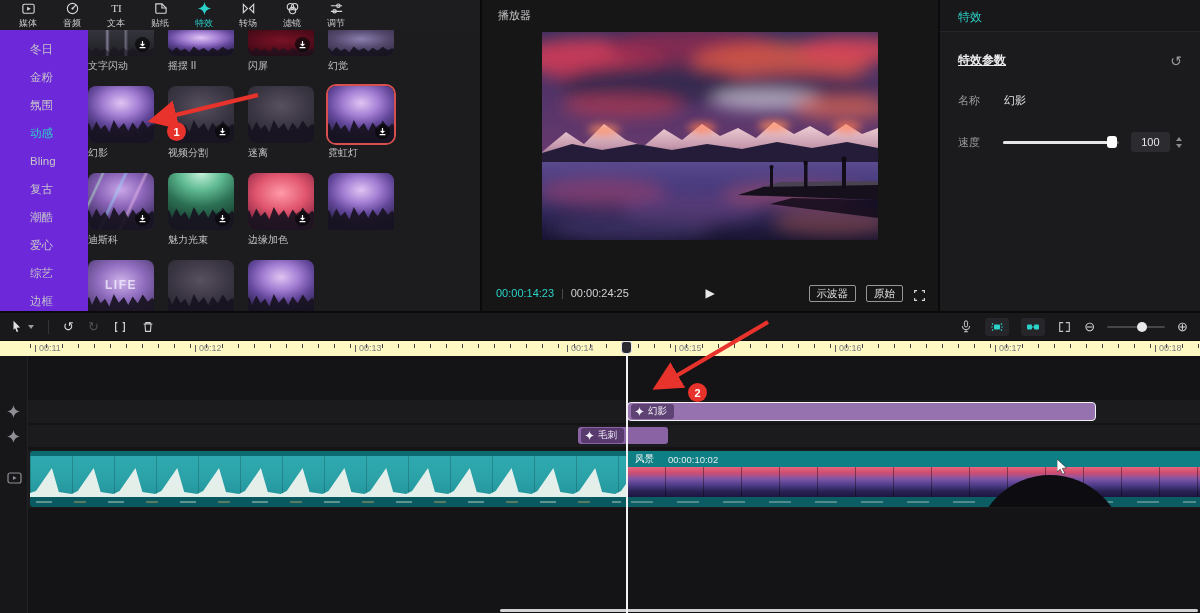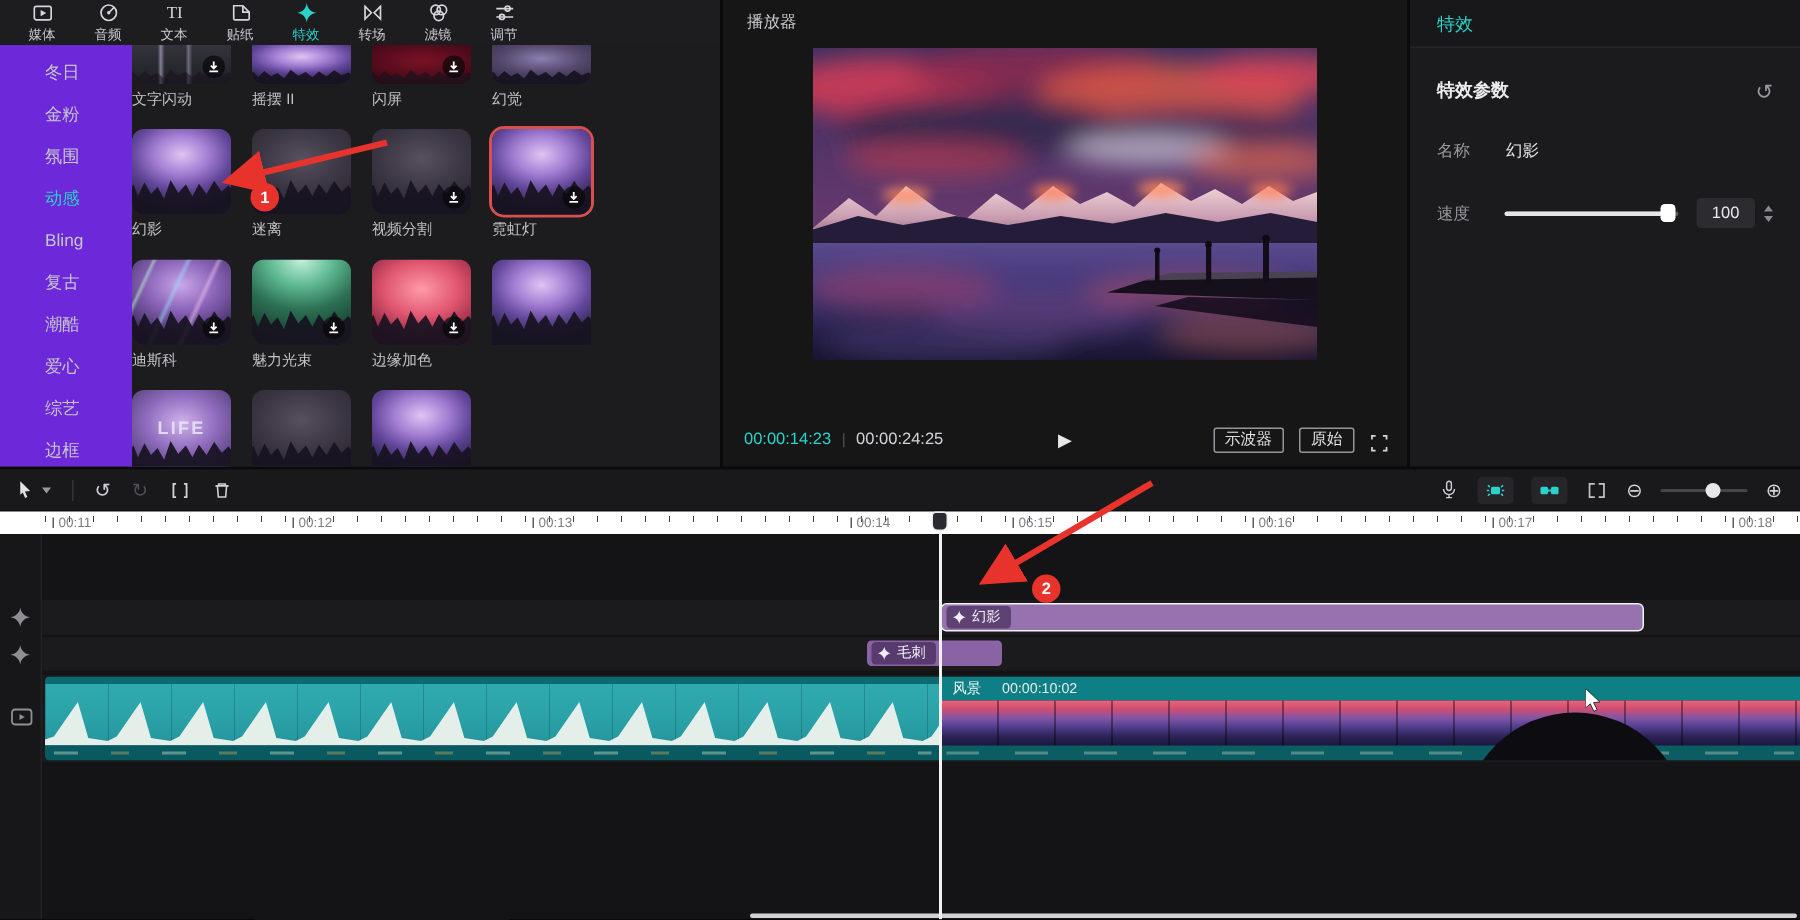--- a/index.html
+++ b/index.html
@@ -64,21 +64,21 @@
   .t-dur { color:#d2d2d6; font-size:11px; }
   .play-btn { position:absolute; left:50%; transform:translateX(-50%); color:#e8e8ea; font-size:12px; cursor:pointer; }
   .pp-right { position:absolute; right:12px; display:flex; align-items:flex-end; gap:10px; }
   .pbtn { border:1px solid #96969a; border-radius:2px; background:transparent; color:#e2e2e4; font-size:10.5px; line-height:15px; padding:0 7px; cursor:pointer; font-family:inherit; }
 
   
   .rp-tabbar { height:32px; line-height:32px; padding-left:18px; background:#18181a; border-bottom:1px solid #26262a; }
   .rp-tab { color:var(--accent); font-size:12px; cursor:pointer; }
   .rp-body { padding:20px 18px 0 18px; }
   .rp-sec-row { display:flex; align-items:center; justify-content:space-between; }
-  .rp-sec-title { font-size:12px; font-weight:bold; color:#ececee; }
+  .rp-sec-title { font-size:12px; font-weight:bold; color:#ececee;text-decoration:underline; }
   .rp-reset { color:#9a9a9e; font-size:14px; cursor:pointer; line-height:14px; }
   .rp-row { display:flex; align-items:center; margin-top:24px; }
   .rp-label { width:46px; font-size:11px; color:#9a9a9e; }
   .rp-value { font-size:11px; color:#e4e4e6; }
   .sl { position:relative; width:118px; height:12px; margin-right:12px; }
   .sl-track { position:absolute; left:0; right:0; top:5px; height:2.5px; border-radius:2px; background:#5a5a5e; }
   .sl-fill { position:absolute; left:0; width:94%; top:5px; height:2.5px; border-radius:2px; background:#e6e6e8; }
   .sl-knob { position:absolute; left:calc(94% - 5px); top:0; width:10px; height:12px; border-radius:3px; background:#fff; cursor:pointer; }
   .val { width:40px; height:20px; background:#2b2b30; border-radius:3px; color:#e8e8ea; font-size:11px; display:flex; align-items:center; justify-content:center; }
   .stepper { display:flex; flex-direction:column; gap:3px; margin-left:6px; }
@@ -92,21 +92,21 @@
   .tool.dim { color:#4e4e54; }
   .tool .glyph { font-size:13px; line-height:13px; }
   .chev { width:0; height:0; border-left:3.5px solid transparent; border-right:3.5px solid transparent; border-top:4px solid #9a9a9e; margin-left:4px; }
   .tdiv { width:1px; height:14px; background:#333338; }
   .tl-right { position:absolute; right:12px; display:flex; align-items:center; gap:12px; }
   .tgl { width:24px; height:18px; border-radius:3px; background:#26262a; display:flex; align-items:center; justify-content:center; cursor:pointer; }
   .hsl { position:relative; width:58px; height:12px; }
   .hsl-track { position:absolute; left:0; right:0; top:5px; height:2.5px; background:#46464a; border-radius:2px; }
   .hsl-knob { position:absolute; left:30px; top:1px; width:10px; height:10px; border-radius:5px; background:#e8e8ea; cursor:pointer; }
 
-  .tl-ruler { position:absolute; left:0; top:28px; width:100%; height:15px; background:#ffffff; }
+  .tl-ruler { position:absolute; left:0; top:28px; width:100%; height:15px; background:#fef9c3; }
   .minor-ticks { position:absolute; left:30px; right:0; top:3px; height:4px; background:repeating-linear-gradient(90deg, #3e4046 0 1px, transparent 1px 16px); }
   .tick-label { position:absolute; top:2px; font-size:9px; color:#7d7d84; white-space:nowrap; }
   .tick-label::before { content:''; display:inline-block; border-left:1px solid #5a5a60; height:7px; margin-right:3px; vertical-align:-1px; }
 
   .gutter { position:absolute; left:0; top:43px; bottom:0; width:28px; background:#17171a; border-right:1px solid #222226; }
   .lane { position:absolute; left:28px; right:0; background:#1b1b1e; }
   .lane-fx1 { top:87px; height:23px; }
   .lane-fx2 { top:112px; height:22px; }
   .lane-video { top:137px; height:58px; }
   .g-icon { position:absolute; left:7px; }
@@ -268,35 +268,35 @@
           </div>
           <div class="ecell">
             <div class="thumb v-crowd">
               
               
             </div>
             <div class="ename">幻影</div>
           </div>
           <div class="ecell">
             <div class="thumb v-dark">
-              
-              
-            </div>
-            <div class="ename">迷离</div>
-          </div>
-          <div class="ecell">
-            <div class="thumb v-dark">
 
               <span class="dl">
                 <svg width="9" height="9" viewBox="0 0 9 9">
                   <path d="M4.5,1 V5.3 M2.6,3.8 L4.5,5.7 L6.4,3.8 M1.6,7.6 H7.4" stroke="#fff" stroke-width="1.2" fill="none"></path>
                 </svg>
               </span>
             </div>
             <div class="ename">视频分割</div>
+          </div>
+          <div class="ecell">
+            <div class="thumb v-dark">
+              
+              
+            </div>
+            <div class="ename">迷离</div>
           </div>
           <div class="ecell sel-red">
             <div class="thumb v-crowd">
 
               <span class="dl">
                 <svg width="9" height="9" viewBox="0 0 9 9">
                   <path d="M4.5,1 V5.3 M2.6,3.8 L4.5,5.7 L6.4,3.8 M1.6,7.6 H7.4" stroke="#fff" stroke-width="1.2" fill="none"></path>
                 </svg>
               </span>
             </div>

